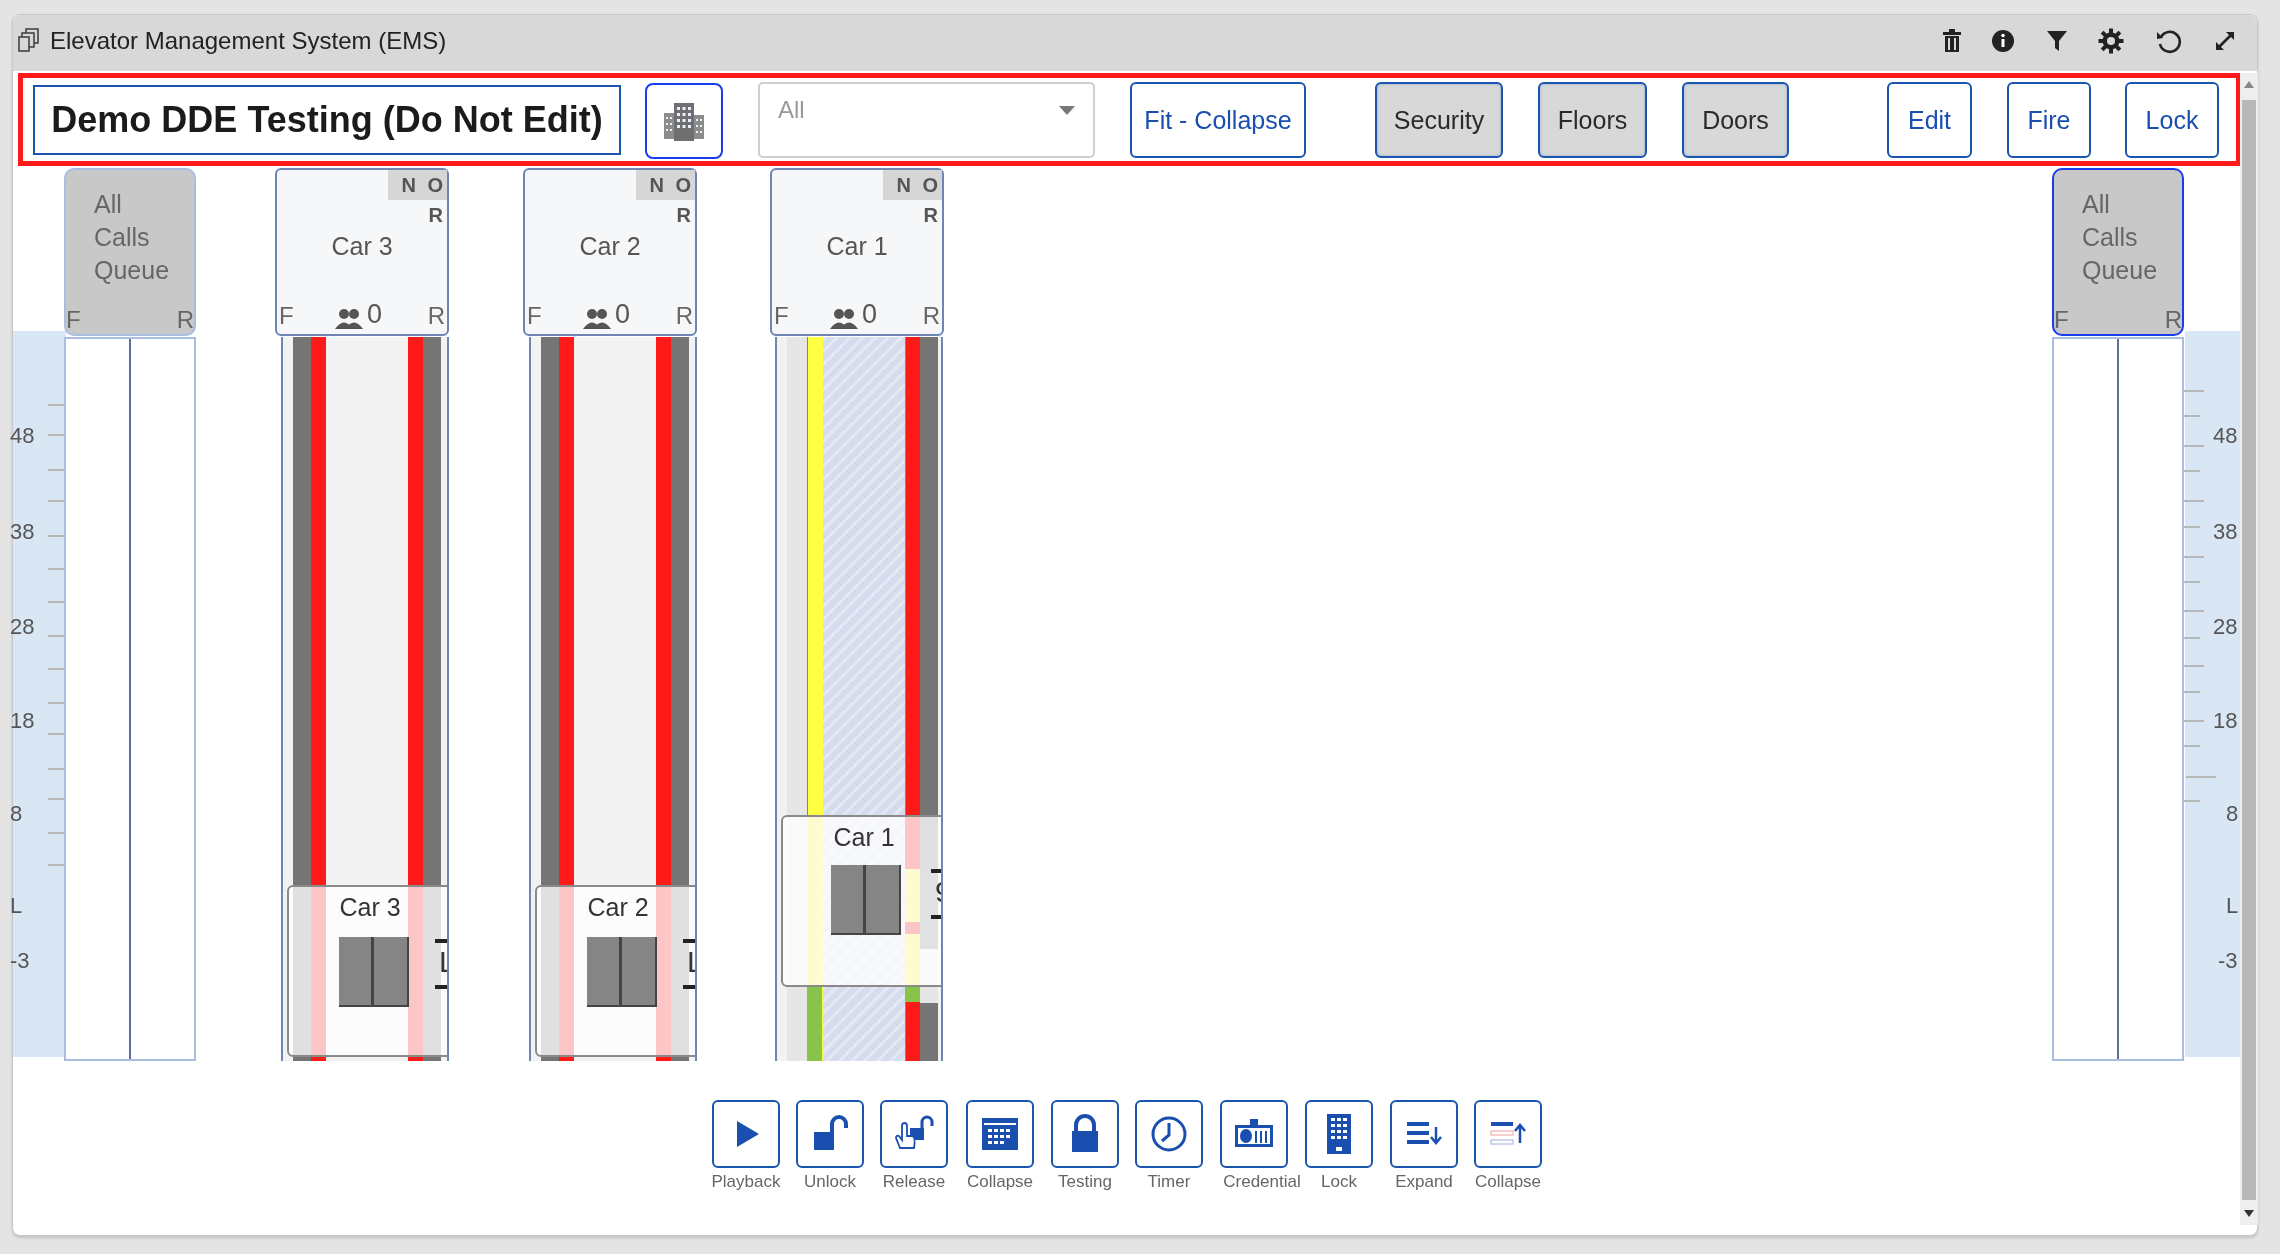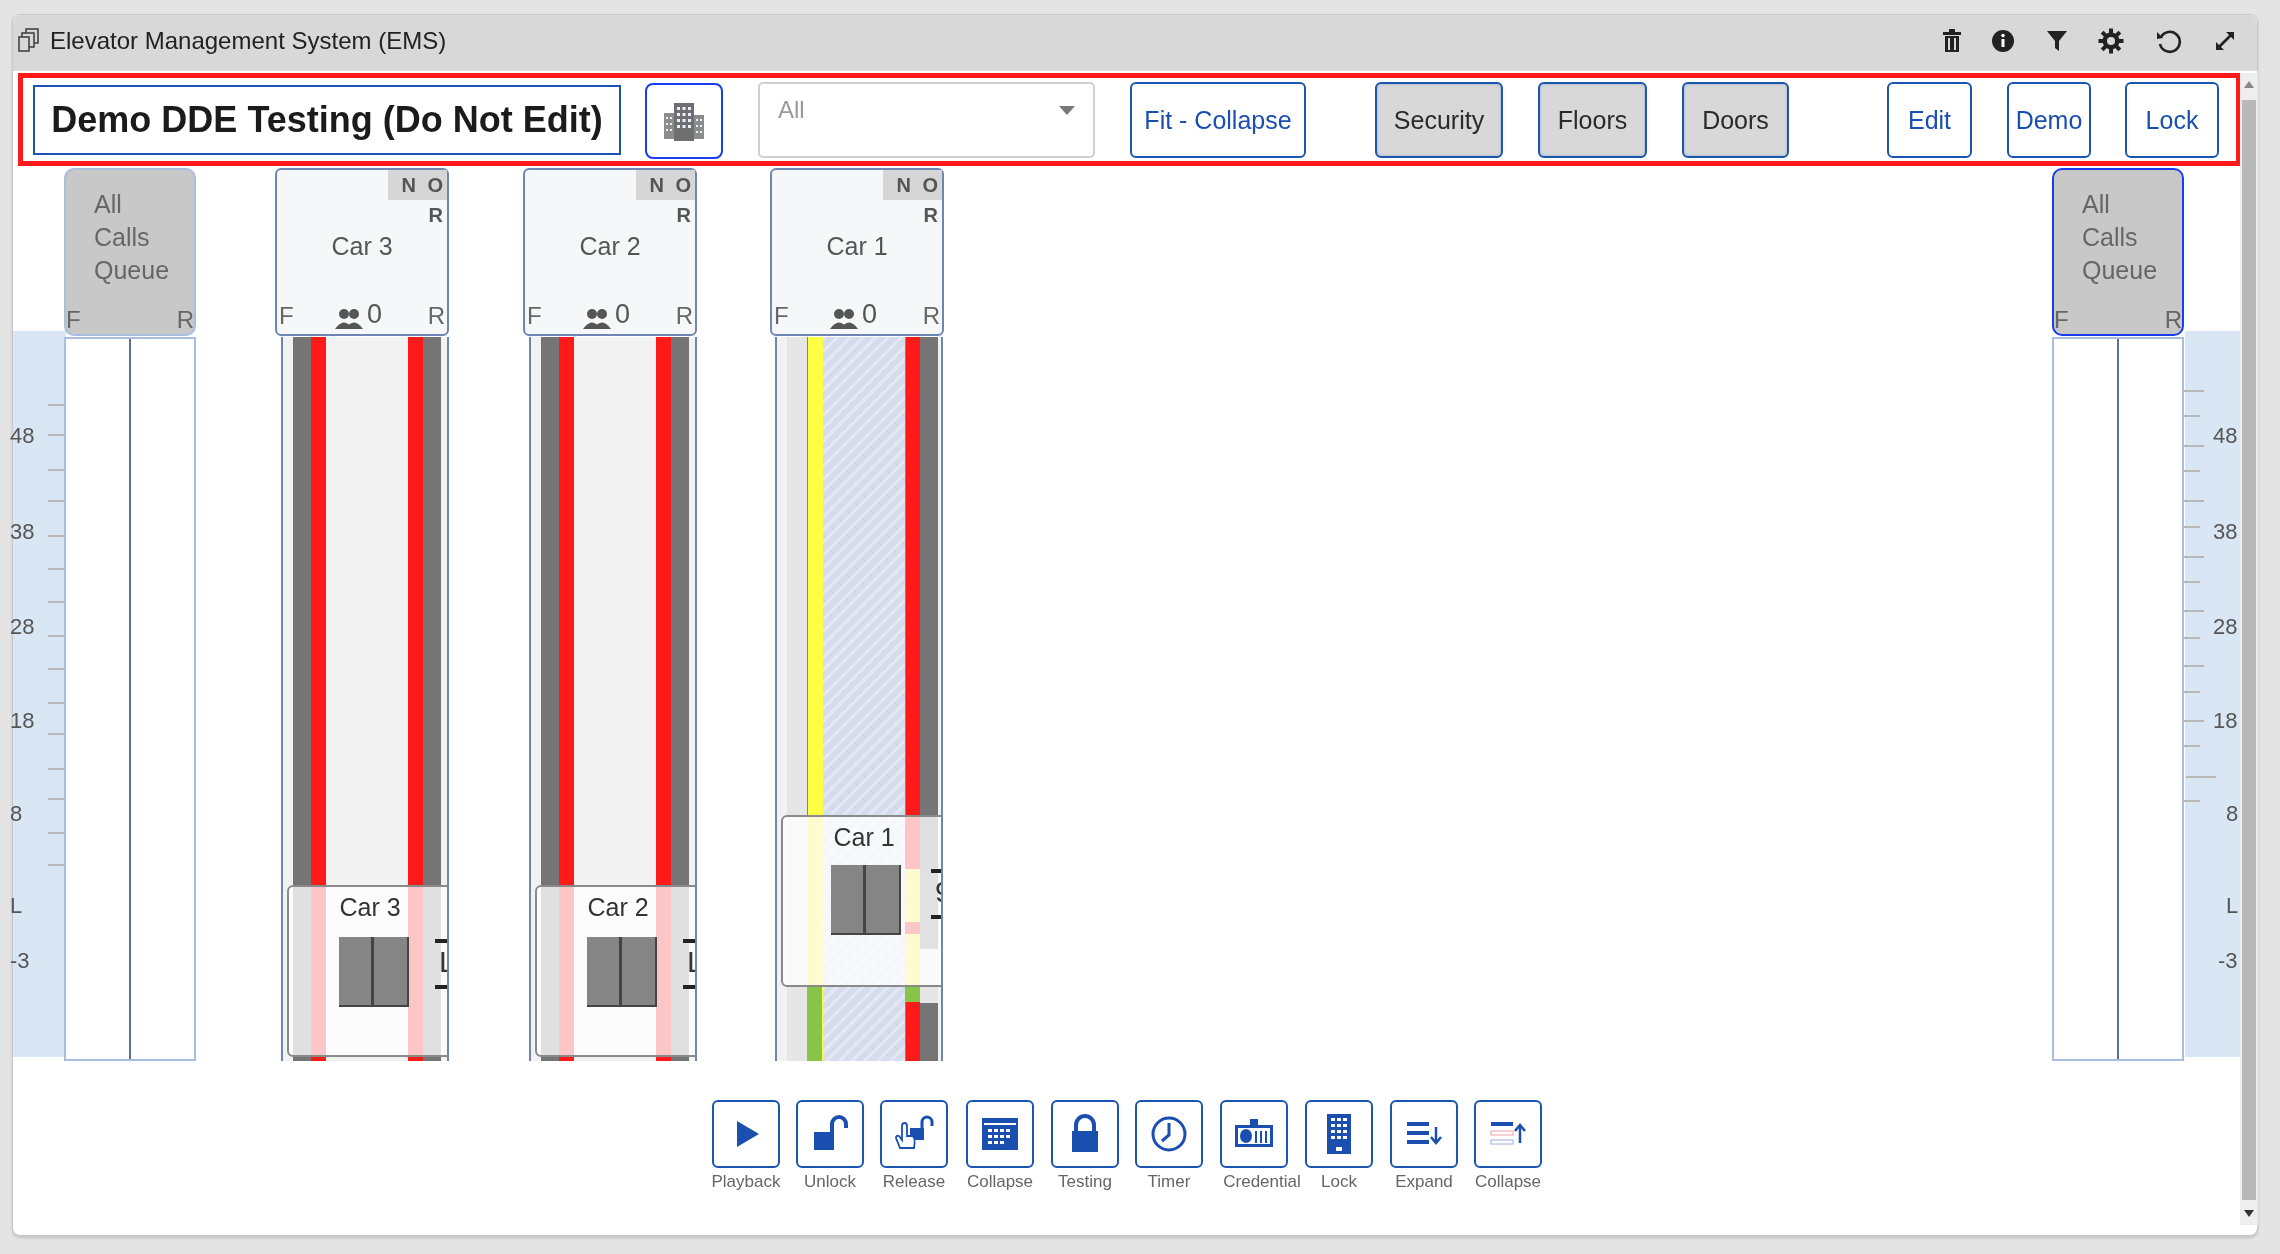--- a/index.html
+++ b/index.html
@@ -179,21 +179,21 @@
 </div>
 <div class="abs dropdown">
   <span class="val">All</span>
   <span class="caret"></span>
 </div>
 <div class="abs tbtn" style="left:1130px;width:176px">Fit - Collapse</div>
 <div class="abs tbtn gray" style="left:1375px;width:128px">Security</div>
 <div class="abs tbtn gray" style="left:1538px;width:109px">Floors</div>
 <div class="abs tbtn gray" style="left:1682px;width:107px">Doors</div>
 <div class="abs tbtn" style="left:1887px;width:85px">Edit</div>
-<div class="abs tbtn" style="left:2007px;width:84px">Demo</div>
+<div class="abs tbtn" style="left:2007px;width:84px">Fire</div>
 <div class="abs tbtn" style="left:2125px;width:94px">Lock</div>
 
 <div class="abs scale-band" style="left:13px;width:53px"></div>
 <div class="abs tick-label" style="left:10px;top:423px">48</div>
 <div class="abs tick-label" style="left:10px;top:519px">38</div>
 <div class="abs tick-label" style="left:10px;top:614px">28</div>
 <div class="abs tick-label" style="left:10px;top:708px">18</div>
 <div class="abs tick-label" style="left:10px;top:801px">8</div>
 <div class="abs tick-label" style="left:10px;top:893px">L</div>
 <div class="abs tick-label" style="left:10px;top:948px">-3</div>

